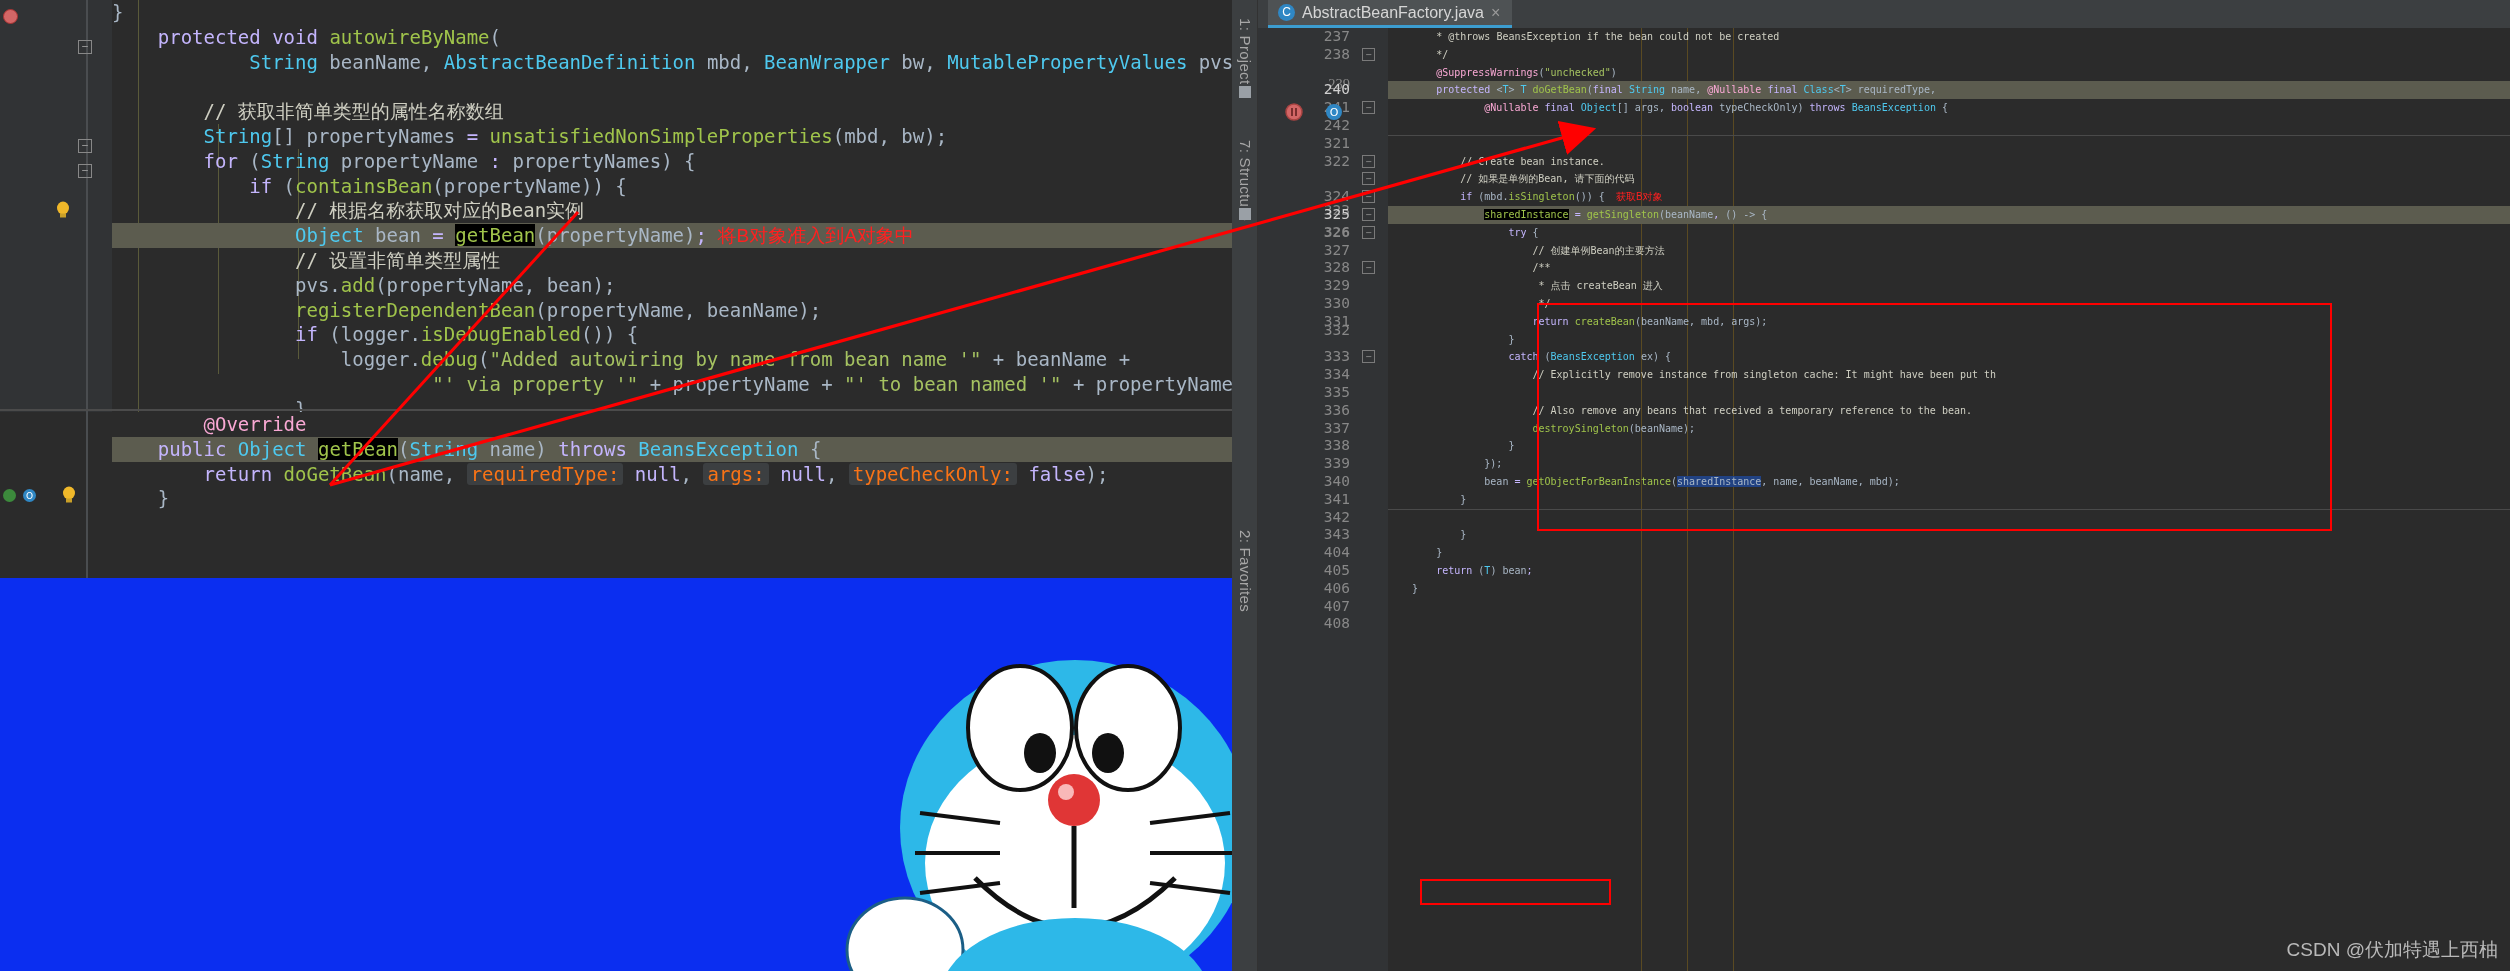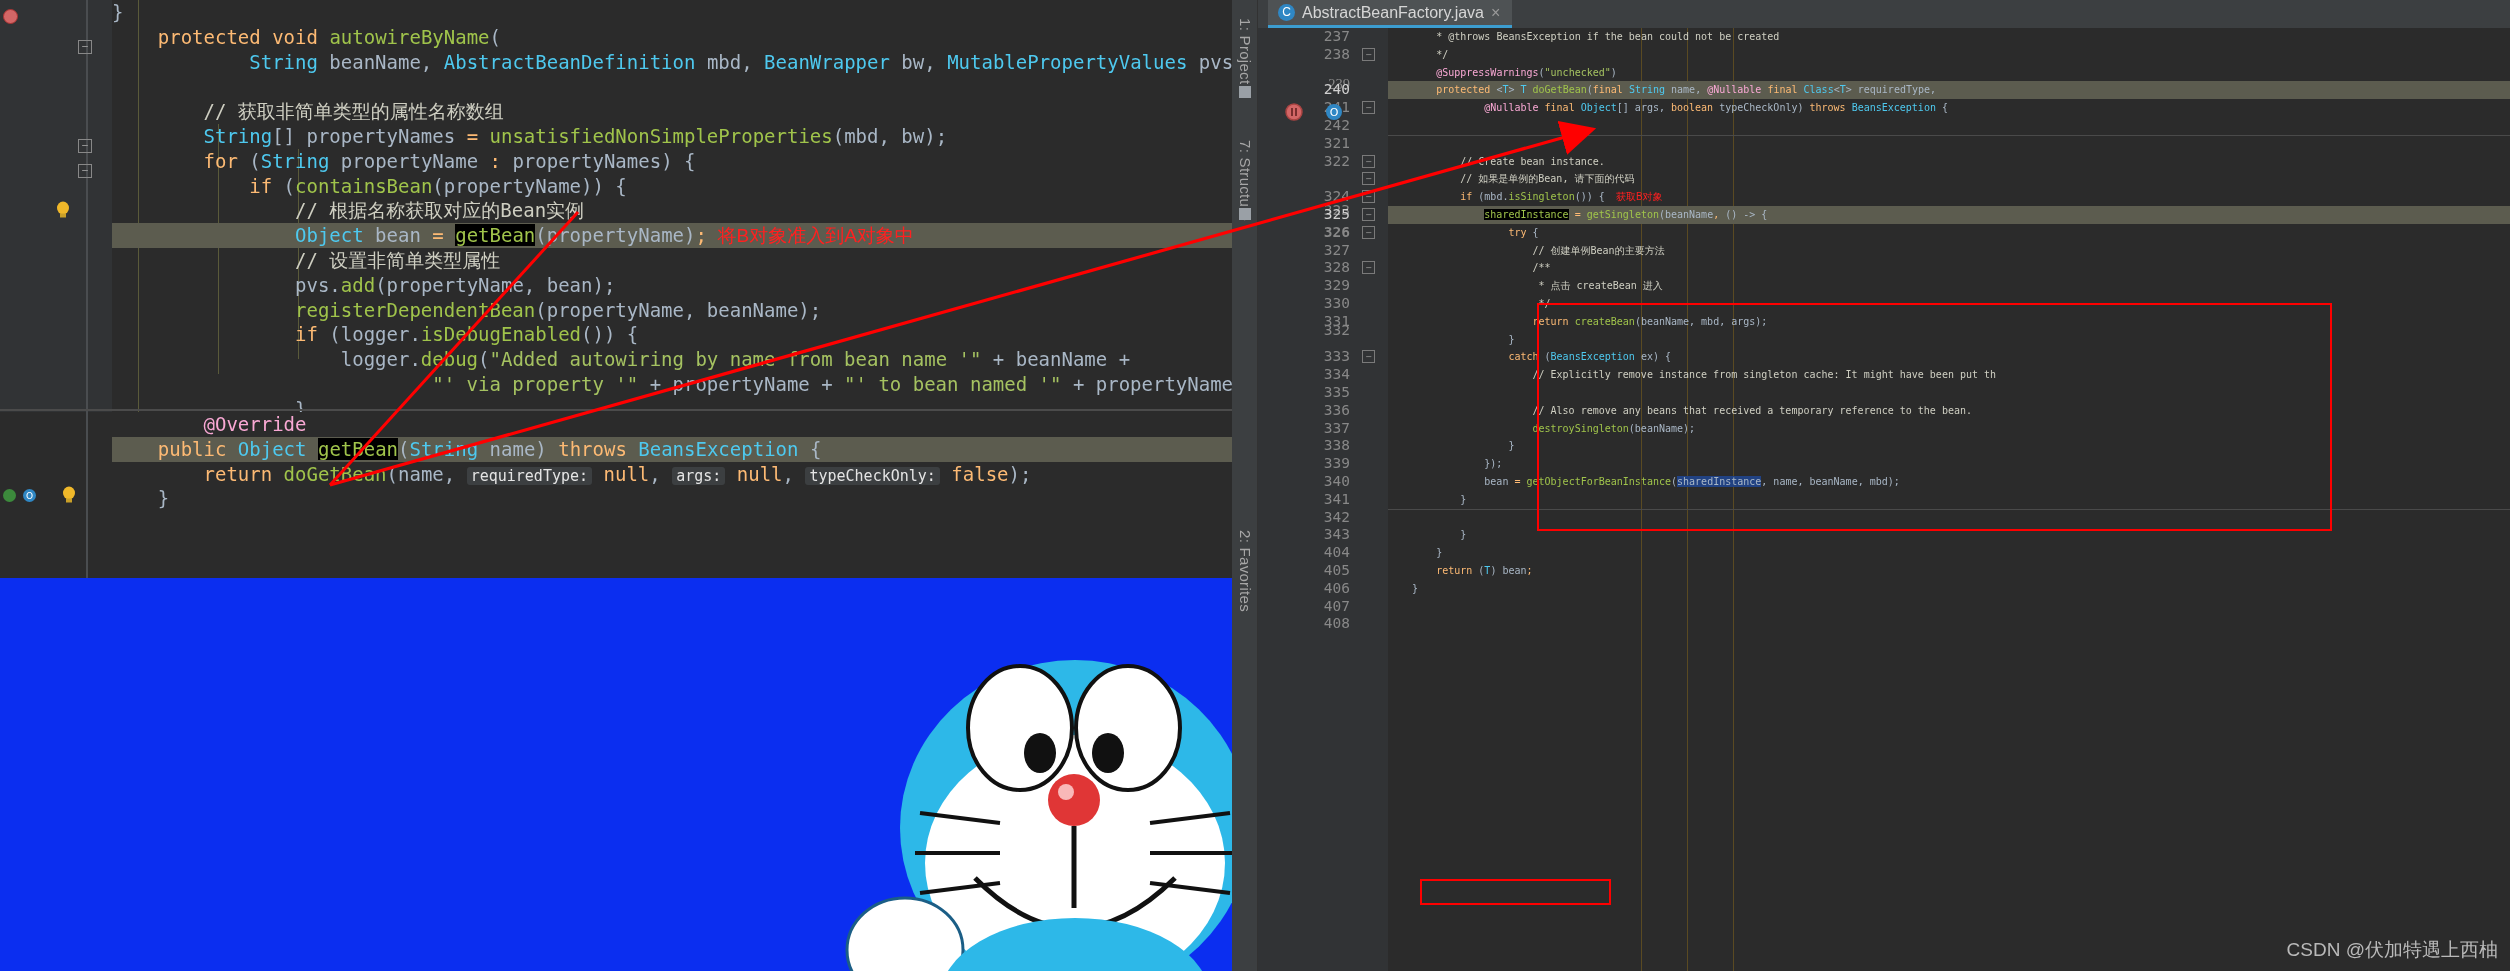--- a/index.html
+++ b/index.html
@@ -14,28 +14,28 @@
   #leftPane .gutter { position:absolute; left:0; top:0; width:112px; height:100%;
               background:#313335; }
   #leftPane .gutterEdge { position:absolute; left:0; top:0; width:8px; height:100%;
               background:#3b7fd4; }
   .foldcol { position:absolute; left:86px; top:0; width:2px; height:100%; background:#4a4d50; }
 
   .codeArea { position:absolute; left:112px; top:0; right:0; bottom:0; }
   .ln { position:relative; height:24.8px; line-height:24.8px; white-space:pre;
         font-size:19px; color:#a9b7c6; font-family:"DejaVu Sans Mono", monospace; }
   .ln.hl { background:#5c5c4f; }
-  .kw2  { color:#fdba74; }
+  .kw2  { color:#c4b5fd; }
   .type { color:#4ec9ef; }
   .mth  { color:#a0c44b; }
   .str  { color:#a5c261; }
   .cmt  { color:#cfcfc2; }
   .pun  { color:#a9b7c6; }
   .fld  { color:#f9a8d4; }
-  .hint { background:#3c3f41; color:#e5e5e5; font-size:15px; border-radius:3px;
+  .hint { background:#3c3f41; color:#f97316; font-size:19px; border-radius:3px;
           padding:0 4px; }
   .sel  { background:#214283; }
   .selblack { background:#000000; color:#a0c44b; }
 
   .indentGuide { position:absolute; top:0; bottom:0; width:1px; background:#5a5a3a; }
 
   
   .foldmark { position:absolute; width:14px; height:14px; left:78px;
               border:1px solid #888; color:#999; font-size:11px; text-align:center;
               line-height:12px; }

